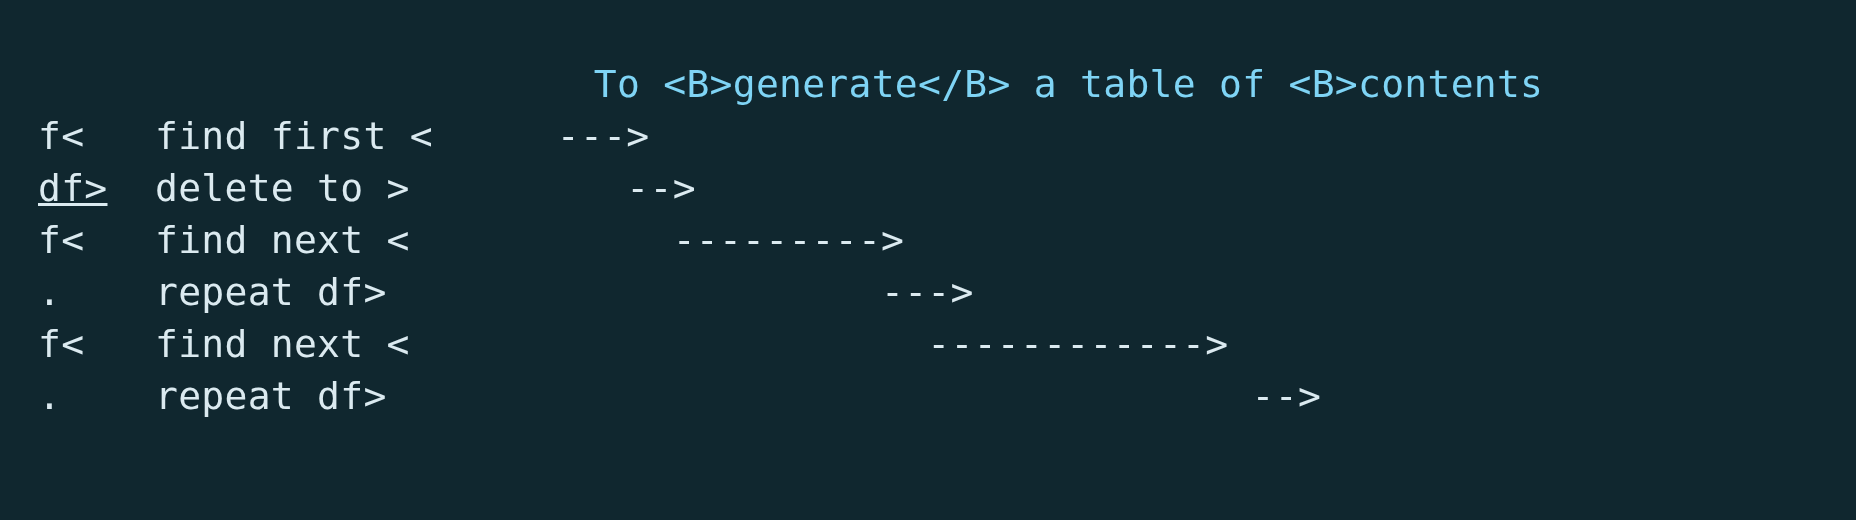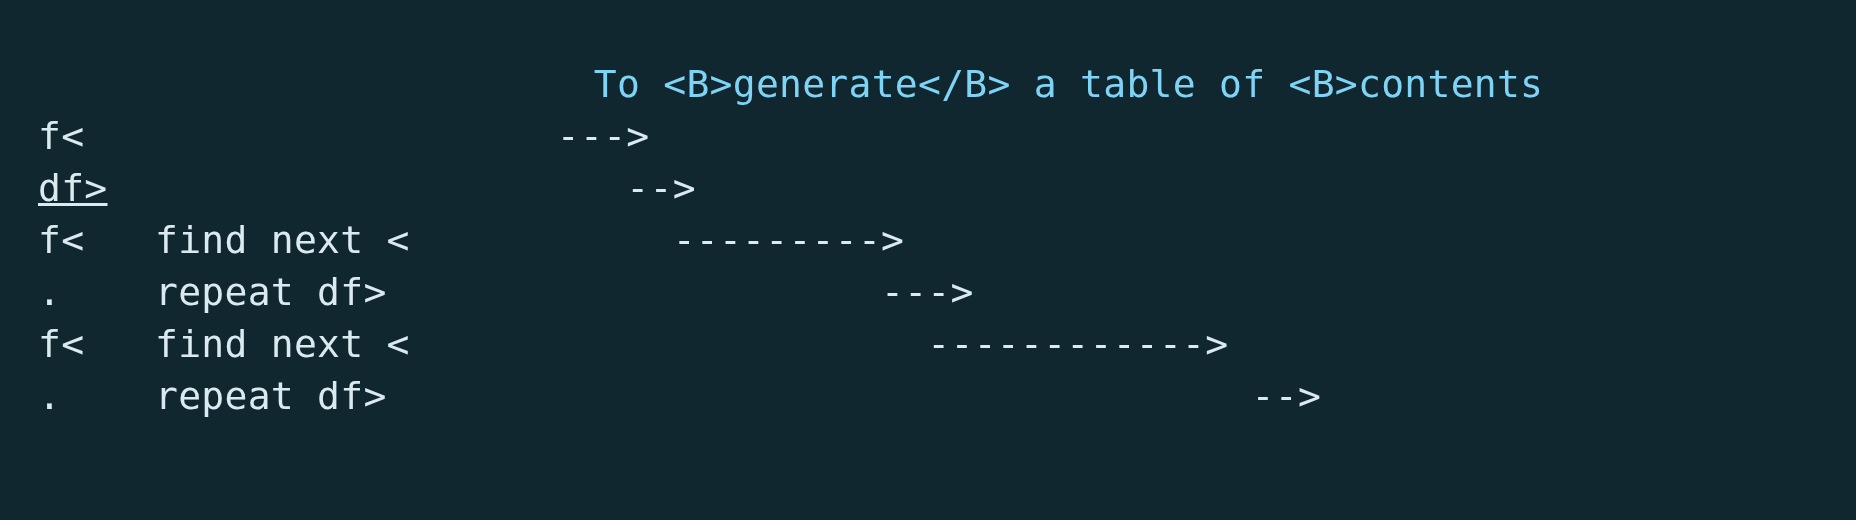--- a/index.html
+++ b/index.html
@@ -57,23 +57,25 @@
 </style>
 </head>
 <body>
 
 <div id="screen">
   <div class="term">
 
     <div class="line hl r0">                        To &lt;B&gt;generate&lt;/B&gt; a table of &lt;B&gt;contents</div>
 
     <div class="line cmd r1" style="left:38px;">f&lt;</div>
+    <div class="line cmd r1" style="left:155px;">find first &lt;</div>
     <div class="line arrow r1" style="left:140px;">                  ---&gt;</div>
 
     <div class="line cmd r2" style="left:38px;text-decoration:underline;">df&gt;</div>
+    <div class="line cmd r2" style="left:155px;">delete to &gt;</div>
     <div class="line arrow r2" style="left:140px;">                     --&gt;</div>
 
     <div class="line cmd r3" style="left:38px;">f&lt;</div>
     <div class="line cmd r3" style="left:155px;">find next &lt;</div>
     <div class="line arrow r3" style="left:140px;">                       ---------&gt;</div>
 
     <div class="line cmd r4" style="left:38px;">.</div>
     <div class="line cmd r4" style="left:155px;">repeat df&gt;</div>
     <div class="line arrow r4" style="left:140px;">                                ---&gt;</div>
 

